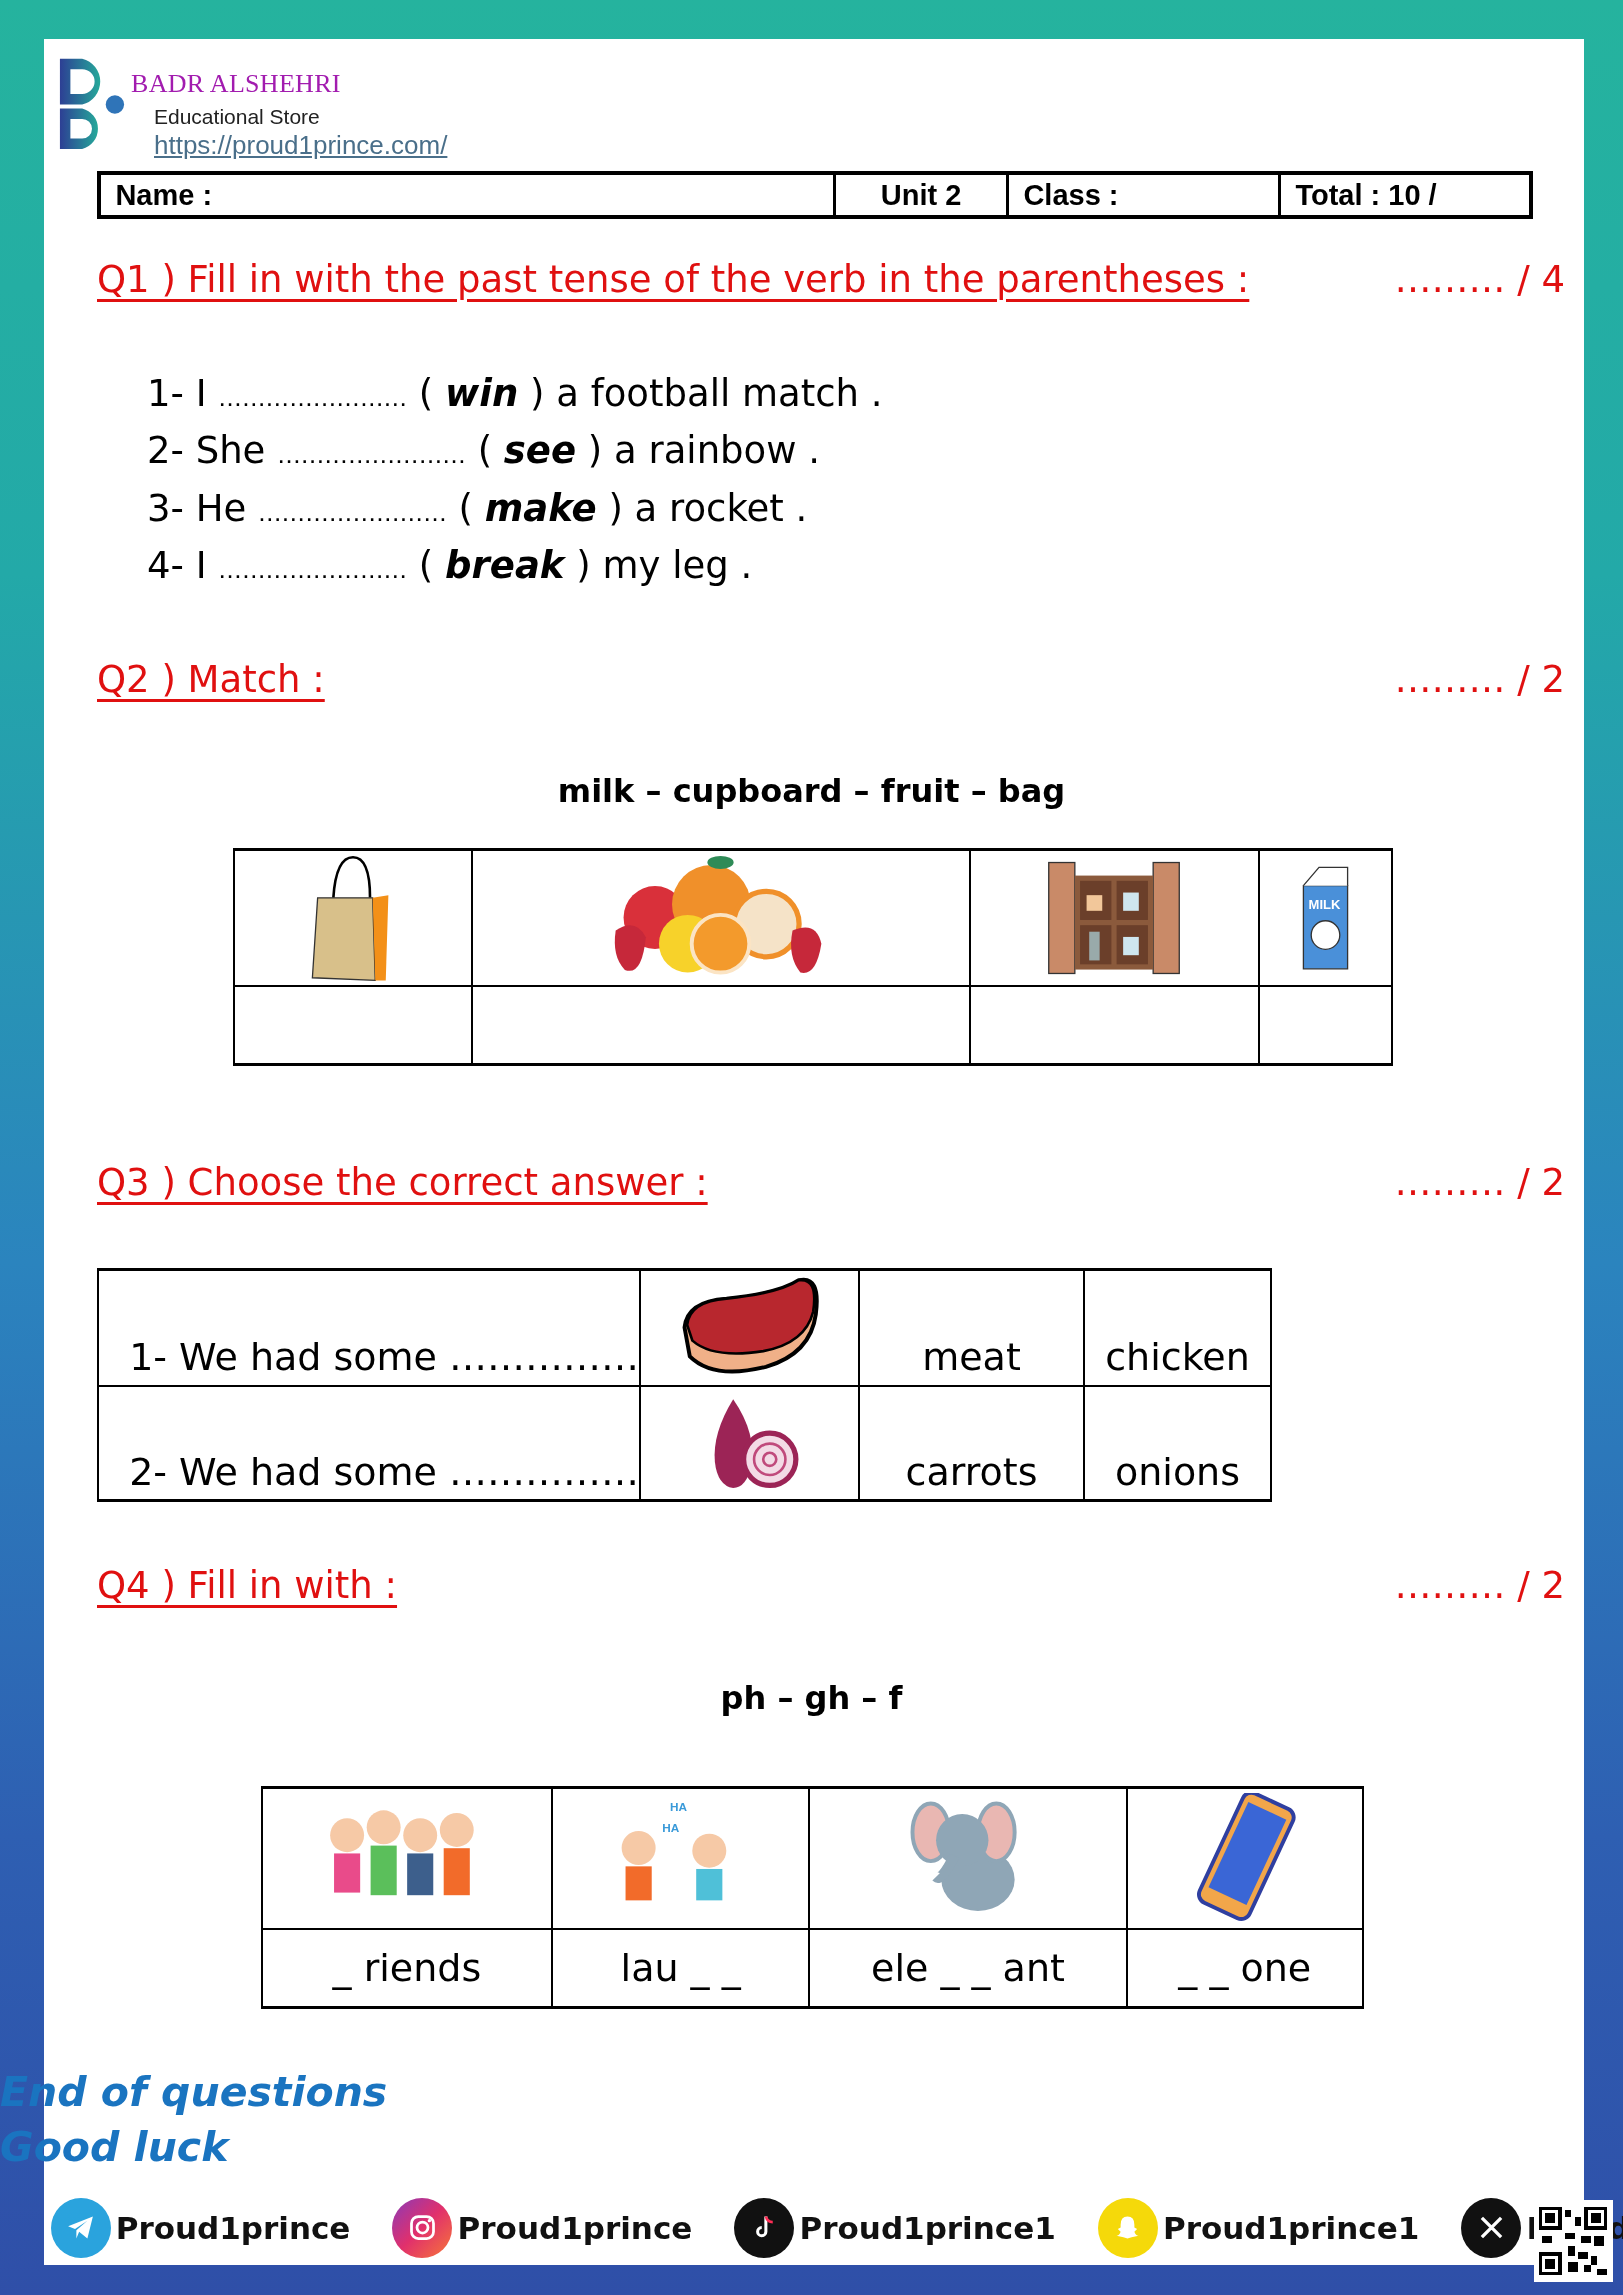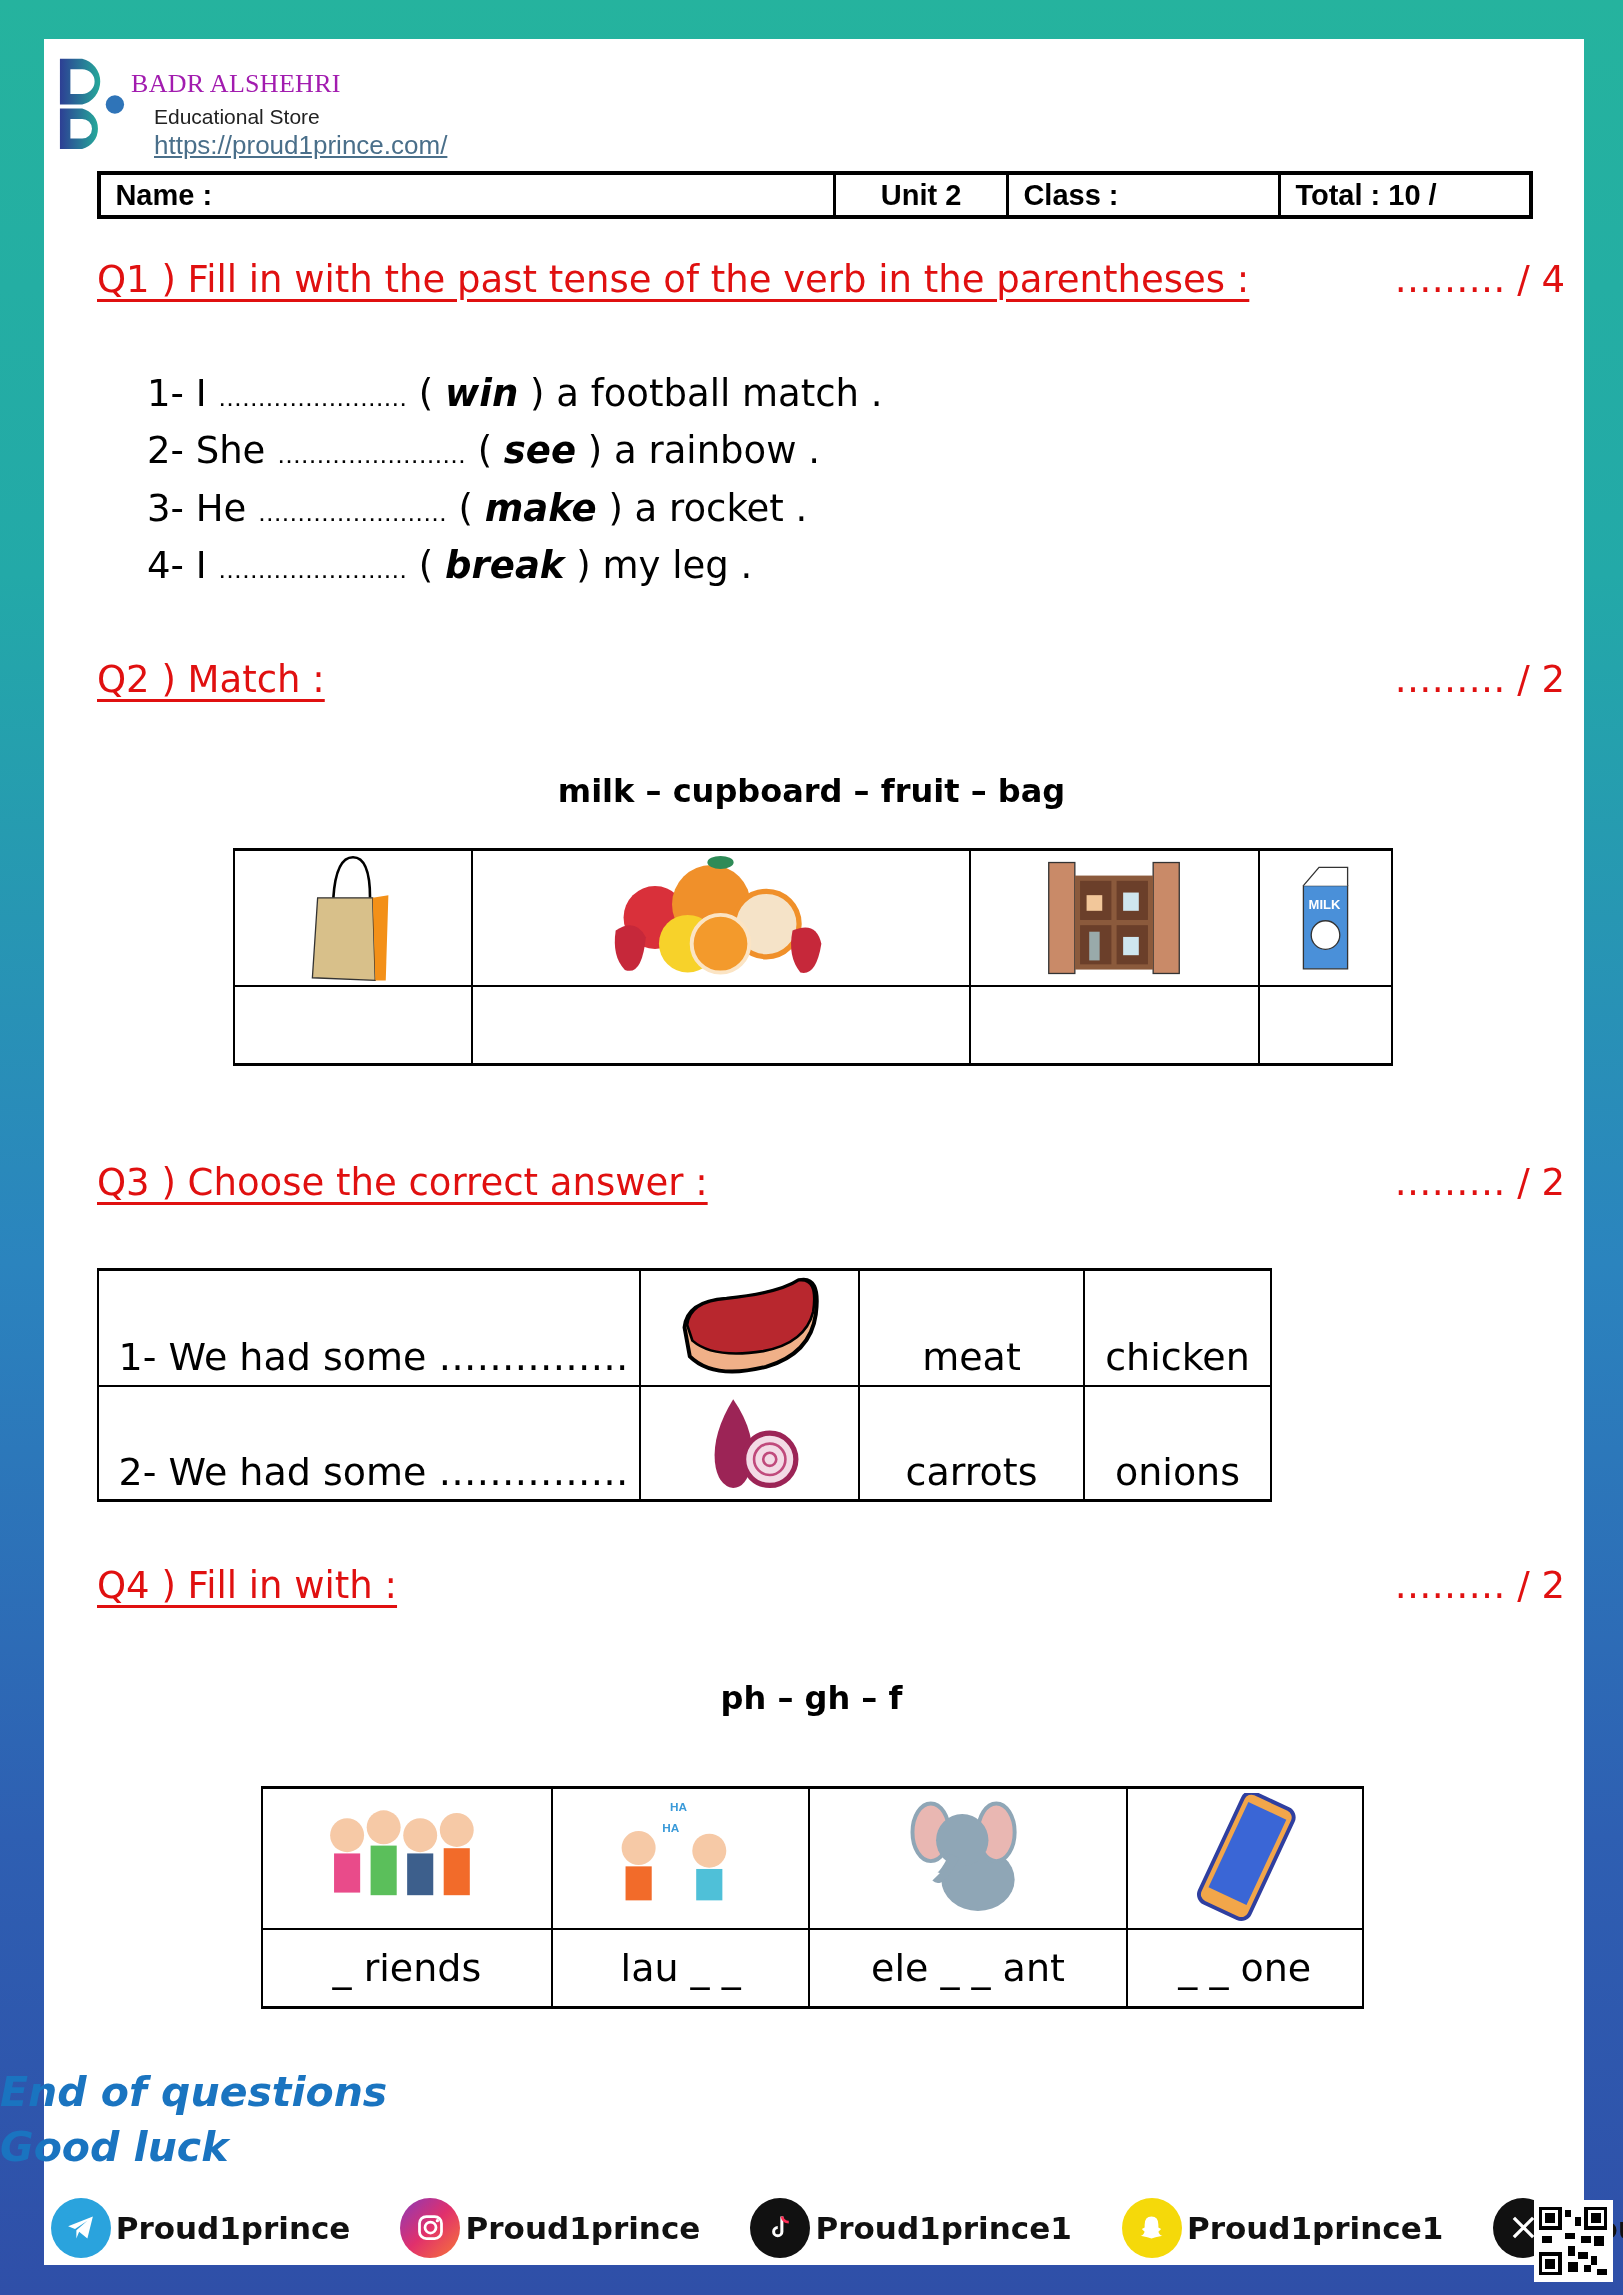--- a/index.html
+++ b/index.html
@@ -20,24 +20,24 @@
   .qscore{font-family:"DejaVu Sans",sans-serif;font-size:37px;color:#e01010;white-space:nowrap;right:58px}
   .q1line{left:147px;font-size:37px;color:#000;white-space:nowrap}
   .q1line b{font-style:italic}
   .wordbank{left:0;width:1623px;text-align:center;font-weight:bold;font-size:32px;color:#000}
   table.grid{position:absolute;border-collapse:collapse}
   table.grid td{border:2px solid #000;text-align:center;vertical-align:middle;font-size:38px;color:#000}
   table.grid tr:first-child td{border-top-width:3.3px}
   table.grid tr:last-child td{border-bottom-width:3.3px}
   .pic{display:flex;align-items:center;justify-content:center;height:100%}
   .q3 td{vertical-align:bottom !important;padding-bottom:5.2px}
-  .q3 td.txt{text-align:center;padding-left:9px}
+  .q3 td.txt{text-align:right;padding-left:9px}
   .q3 td.pic-cell{vertical-align:middle !important;padding-bottom:0}
   .endtext{left:0;width:1623px;text-align:left;font-style:italic;font-weight:bold;font-size:41px;color:#1a74c0}
-  .footer{left:44px;top:2195px;width:1540px;height:65px;display:flex;align-items:center;gap:12px}
+  .footer{left:44px;top:2195px;width:1540px;height:65px;display:flex;align-items:center;gap:4px}
   .soc{display:flex;align-items:center;margin-right:38px}
   .soc .ic{width:60px;height:60px;border-radius:50%;display:flex;align-items:center;justify-content:center;margin-right:5.2px}
   .soc span.h{font-weight:bold;font-size:31px;color:#111}
   .qr{left:1534px;top:2200px;width:79px;height:82px;background:#fff;padding:5.2px}
 </style>
 </head>
 <body>
 
 <div class="page"></div>
 

